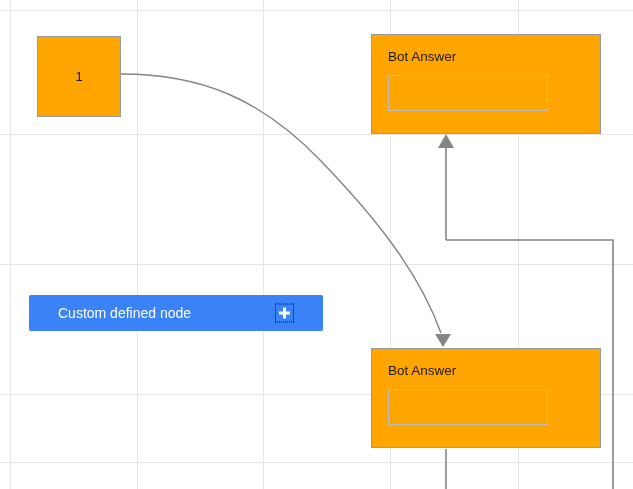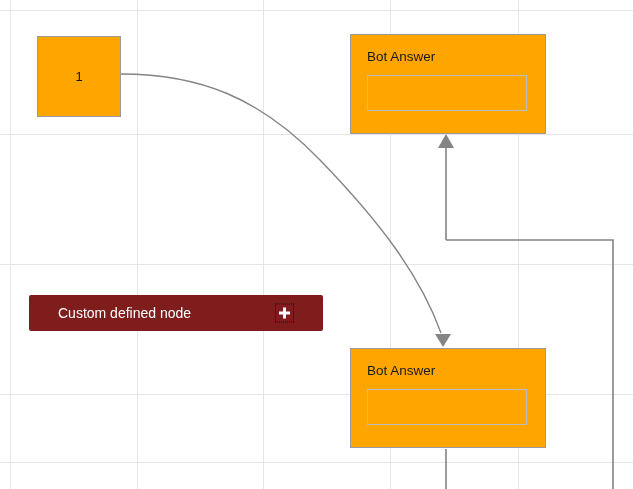--- a/index.html
+++ b/index.html
@@ -48,23 +48,24 @@
     display: flex;
     align-items: center;
     justify-content: center;
   }
   .node-start-label {
     font-size: 13px;
     color: #161616;
     line-height: 1;
   }
   .node-bot {
-    width: 196px;
+    width: 230px;
     height: 100px;
     padding: 10px 12px 0 16px;
+    margin-left: 21px;
   }
   #node-bot-top { left: 350px; top: 34px; }
   #node-bot-bottom { left: 350px; top: 348px; }
   .node-bot-title {
     font-size: 13.5px;
     color: #1a1a1a;
     line-height: 18px;
     margin: 3px 0 9px 0;
     white-space: nowrap;
   }
@@ -75,21 +76,21 @@
     border: 1px solid #bdbdbd;
     background: transparent;
   }
   
   #palette-item {
     position: absolute;
     left: 29px;
     top: 295px;
     width: 294px;
     height: 36px;
-    background: #7f1d1d;
+    background: #3b82f6;
     border-radius: 2px;
     display: flex;
     align-items: center;
     box-sizing: border-box;
     padding: 0 0 0 29px;
     cursor: pointer;
   }
   #palette-item-label {
     color: #ffffff;
     font-size: 14px;

